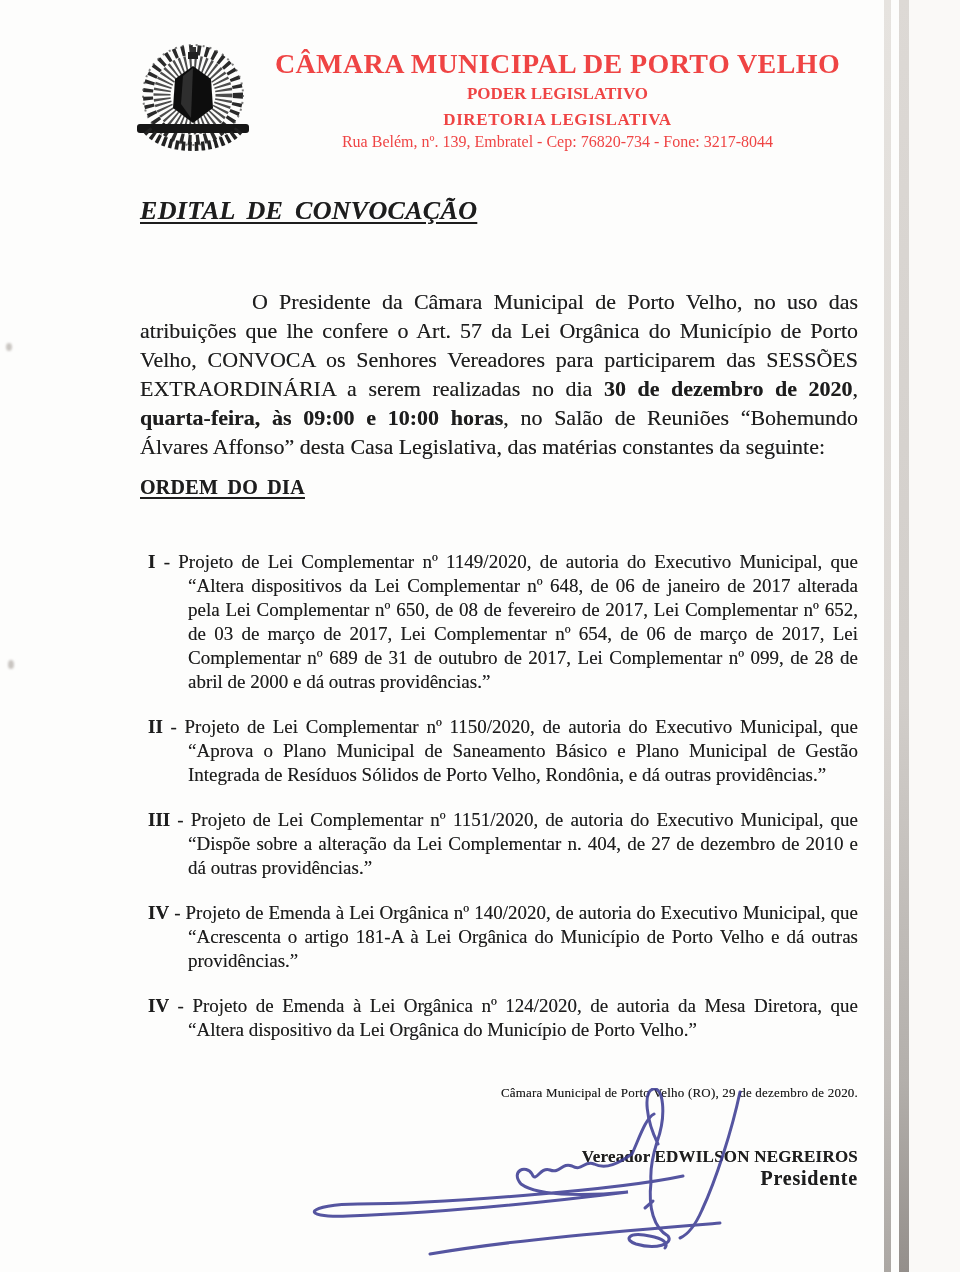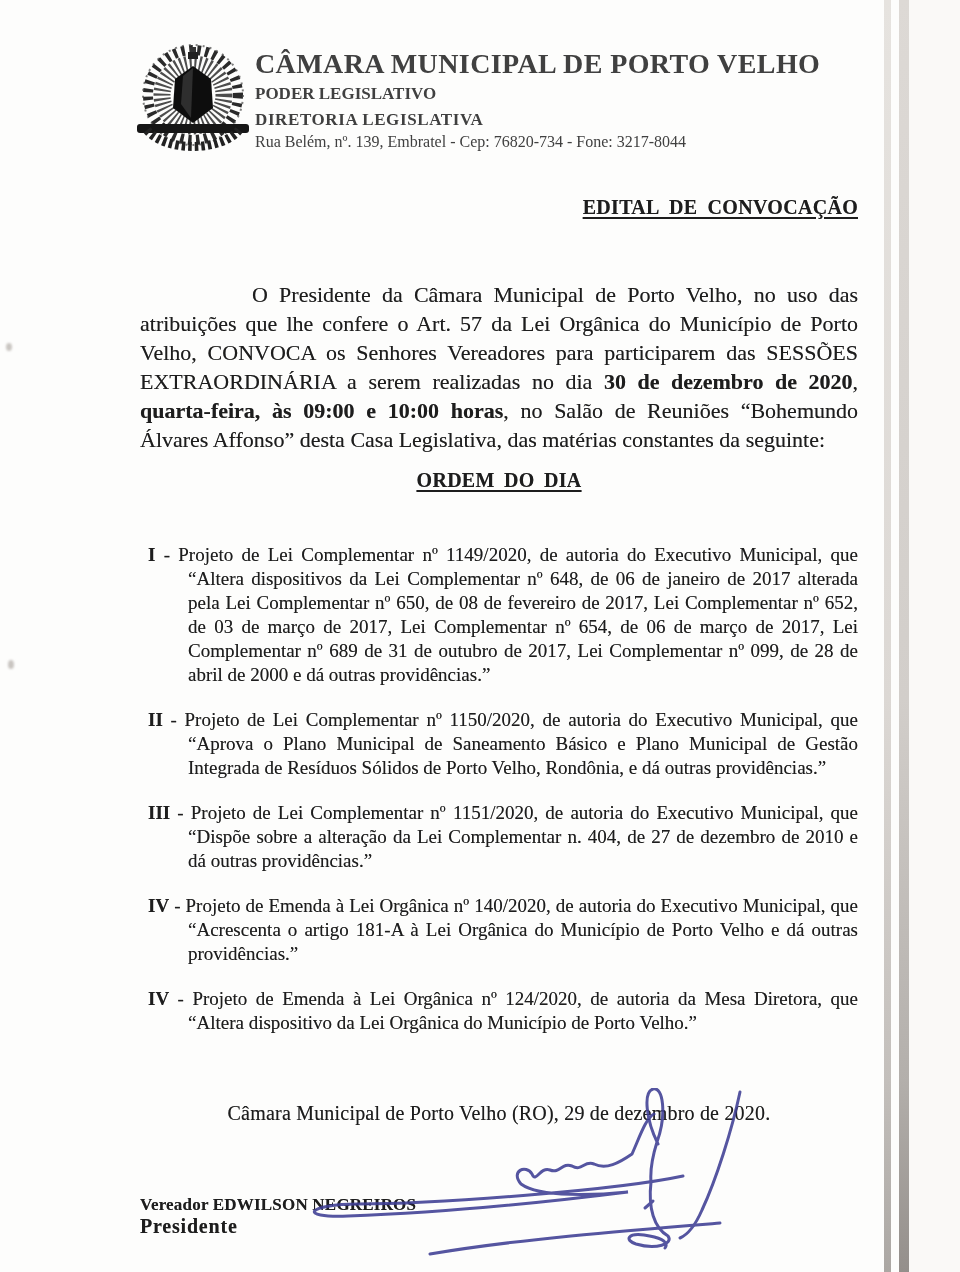--- a/index.html
+++ b/index.html
@@ -29,58 +29,58 @@
     background: linear-gradient(to bottom, #ddd9d5 0%, #d2ceca 55%, #b3afab 85%, #948f8b 100%);
   }
   .speck { position: absolute; background: #c9c5c1; border-radius: 50%; filter: blur(1px); }
   .speck-1 { left: 6px; top: 343px; width: 6px; height: 8px; }
   .speck-2 { left: 8px; top: 660px; width: 6px; height: 9px; }
 
   
   .logo { position: absolute; left: 131px; top: 38px; width: 124px; height: 122px; }
   .header-text {
     position: absolute; left: 255px; top: 48px; width: 605px;
-    color: #404040;
+    text-align: center; color: #ef4444;
   }
   .org-name   { font-size: 28px; font-weight: bold; letter-spacing: 0.4px; line-height: 32px; }
   .branch     { font-size: 17px; font-weight: bold; line-height: 28px; }
   .department { font-size: 17px; font-weight: bold; letter-spacing: 0.6px; line-height: 21px; margin-top: 1px; }
   .address    { font-size: 16px; line-height: 21px; margin-top: 1px; }
 
   
   .doc-body {
     position: absolute; left: 140px; top: 196px; width: 718px;
     text-shadow: 0 0 0.5px rgba(20,20,20,0.5);
   }
   .doc-title {
-    text-align: right; font-size: 20px; font-weight: bold;
+    text-align: left; font-size: 26px; font-weight: bold;
     letter-spacing: 0.3px; word-spacing: 5px;
-    text-decoration: underline; text-decoration-thickness: 2px; text-underline-offset: 3px;
+    text-decoration: underline; text-decoration-thickness: 2px; text-underline-offset: 3px; font-style: italic;
   }
   .intro {
     margin-top: 61px;
     font-size: 22px; line-height: 29px;
     text-align: justify; text-indent: 112px;
   }
   .agenda-title {
-    margin-top: 15px; text-align: center;
+    margin-top: 15px; text-align: left;
     font-size: 20px; font-weight: bold; letter-spacing: 0.3px; word-spacing: 4px;
     text-decoration: underline; text-decoration-thickness: 2px; text-underline-offset: 3px;
   }
   .agenda { margin-top: 51px; margin-left: 8px; }
   .agenda-item {
     font-size: 19px; line-height: 24px; text-align: justify;
     padding-left: 40px; text-indent: -40px;
     margin-bottom: 21px;
   }
   .agenda-item .numeral { font-weight: bold; }
   .dateline {
-    margin-top: 67px; text-align: center; font-size: 20px; letter-spacing: 0.2px;
+    margin-top: 43px; text-align: right; font-size: 13px; letter-spacing: 0.2px;
   }
-  .sign-block { margin-top: 70px; text-align: left; }
+  .sign-block { margin-top: 46px; text-align: right; }
   .sign-name { font-size: 17px; font-weight: bold; letter-spacing: 0.2px; }
   .sign-role { font-size: 20px; font-weight: bold; letter-spacing: 0.8px; line-height: 22px; }
 
   .signature-svg {
     position: absolute; left: 288px; top: 1088px; width: 460px; height: 184px;
     pointer-events: none;
   }
   .bold { font-weight: bold; }
 </style>
 </head>

